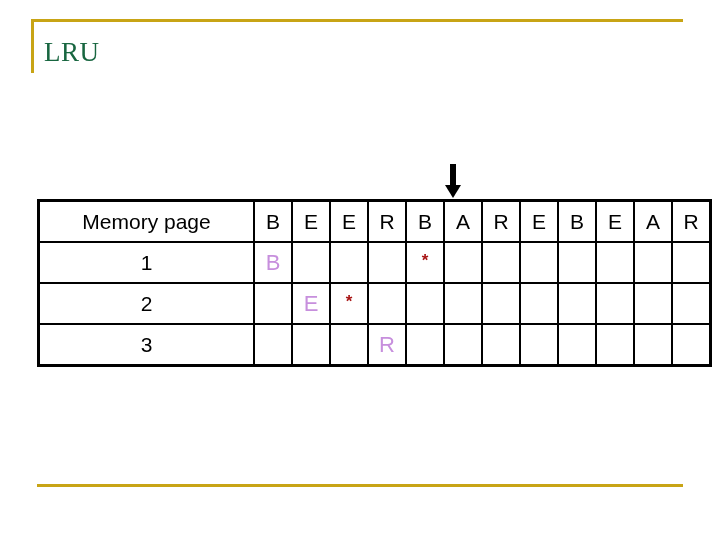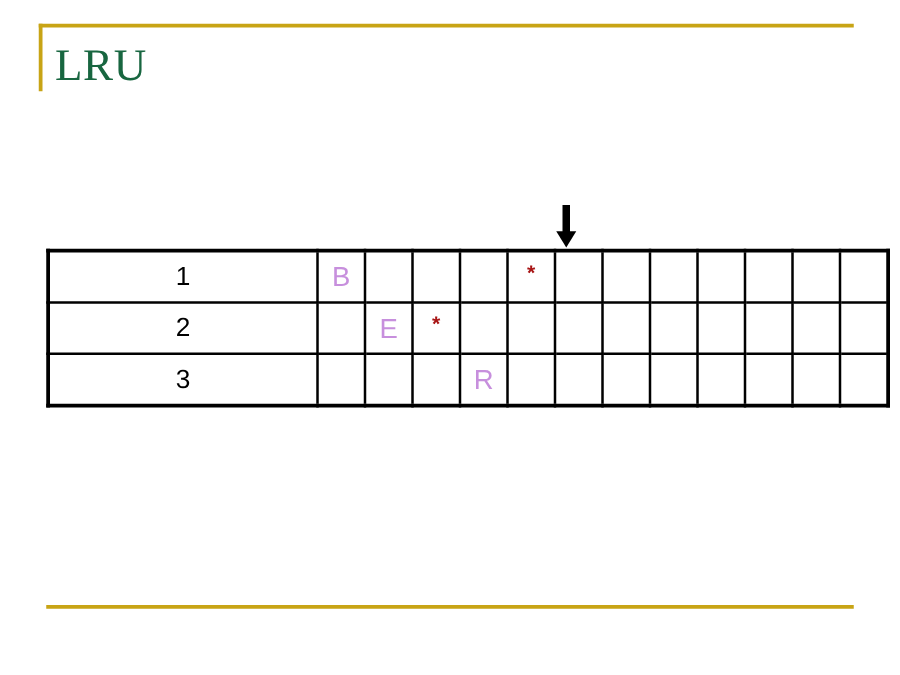--- a/index.html
+++ b/index.html
@@ -40,21 +40,21 @@
     height: 3px;
     background: #C8A415;
   }
 
   
   #page-title {
     position: absolute;
     left: 44px;
     top: 29px;
     font-family: "Liberation Serif", serif;
-    font-size: 36px;
+    font-size: 27px;
     line-height: 46px;
     color: #186640;
     letter-spacing: 0.5px;
     white-space: nowrap;
   }
 
   
   #reference-arrow {
     position: absolute;
     left: 444px;
@@ -133,20 +133,35 @@
   <svg width="18" height="36" viewBox="0 0 18 36" xmlns="http://www.w3.org/2000/svg">
     <rect x="6" y="0" width="6" height="23" fill="#000000"></rect>
     <polygon points="1,21 17,21 9,34" fill="#000000"></polygon>
   </svg>
 </div>
 
 <div id="memory-table-wrap">
   <table class="memtable">
     <tbody id="memtable-body">
         <tr>
+          <td class="rowlabel header-label">Memory page</td>
+          <td class="seqcell">B</td>
+          <td class="seqcell">E</td>
+          <td class="seqcell">E</td>
+          <td class="seqcell">R</td>
+          <td class="seqcell">B</td>
+          <td class="seqcell">A</td>
+          <td class="seqcell">R</td>
+          <td class="seqcell">E</td>
+          <td class="seqcell">B</td>
+          <td class="seqcell">E</td>
+          <td class="seqcell">A</td>
+          <td class="seqcell">R</td>
+        </tr>
+        <tr>
           <td class="rowlabel">1</td>
           <td class="datacell"><span class="pg-letter">B</span></td>
           <td class="datacell"></td>
           <td class="datacell"></td>
           <td class="datacell"></td>
           <td class="datacell hl"><span class="star">*</span></td>
           <td class="datacell"></td>
           <td class="datacell"></td>
           <td class="datacell"></td>
           <td class="datacell"></td>

